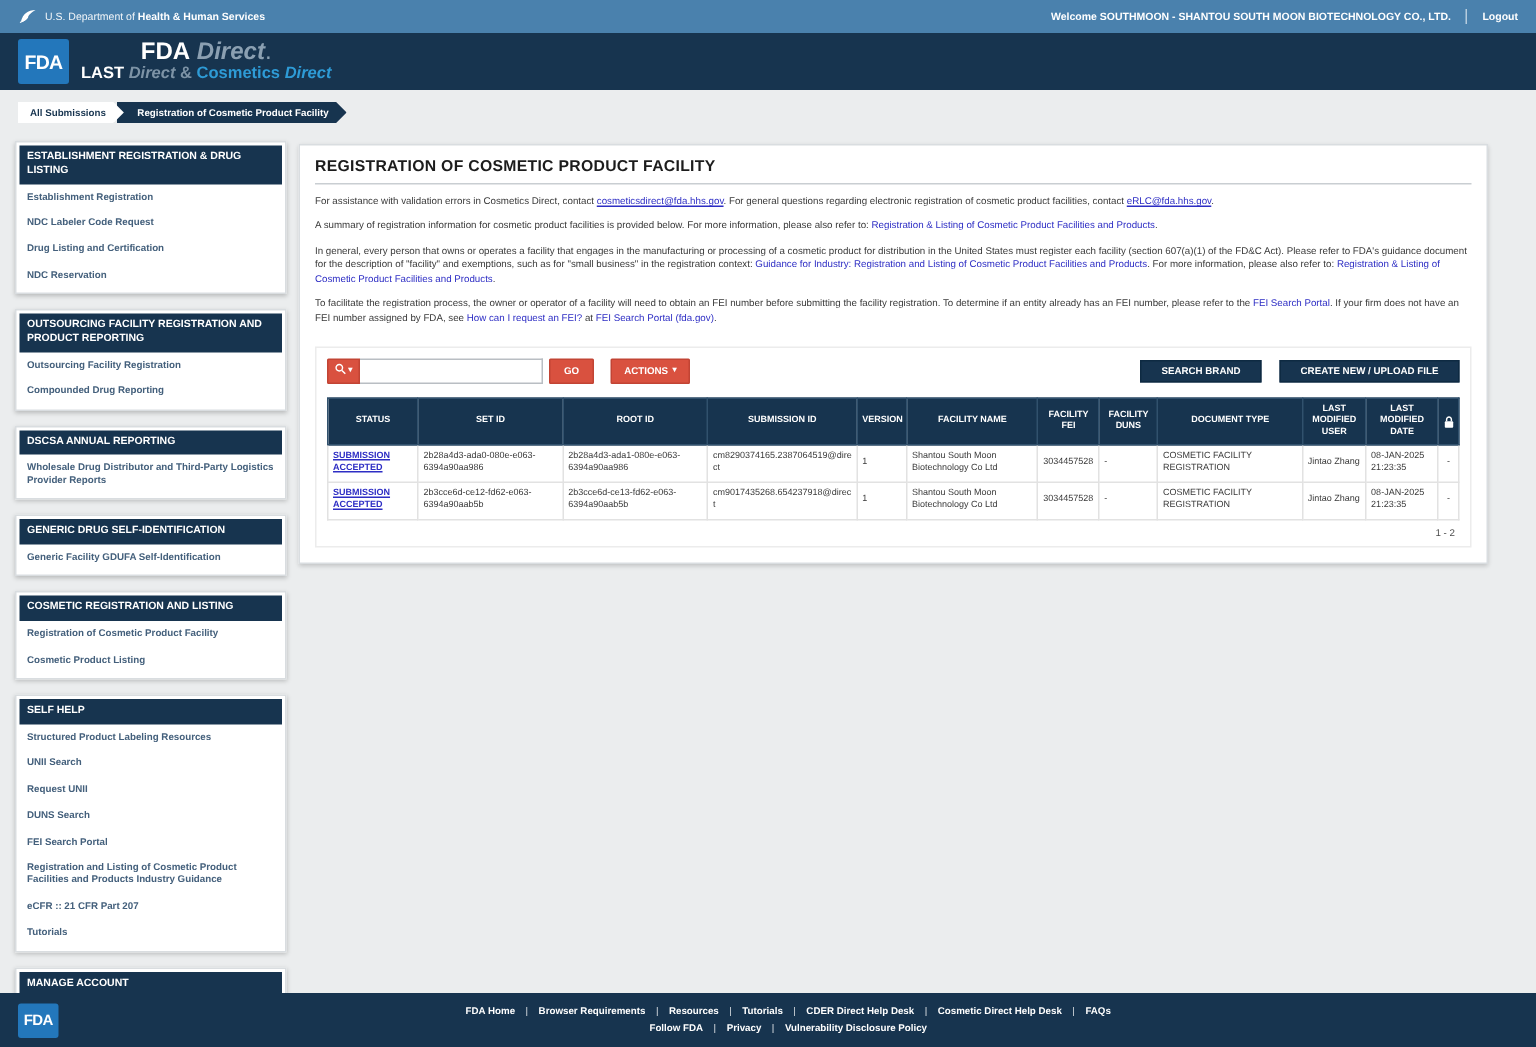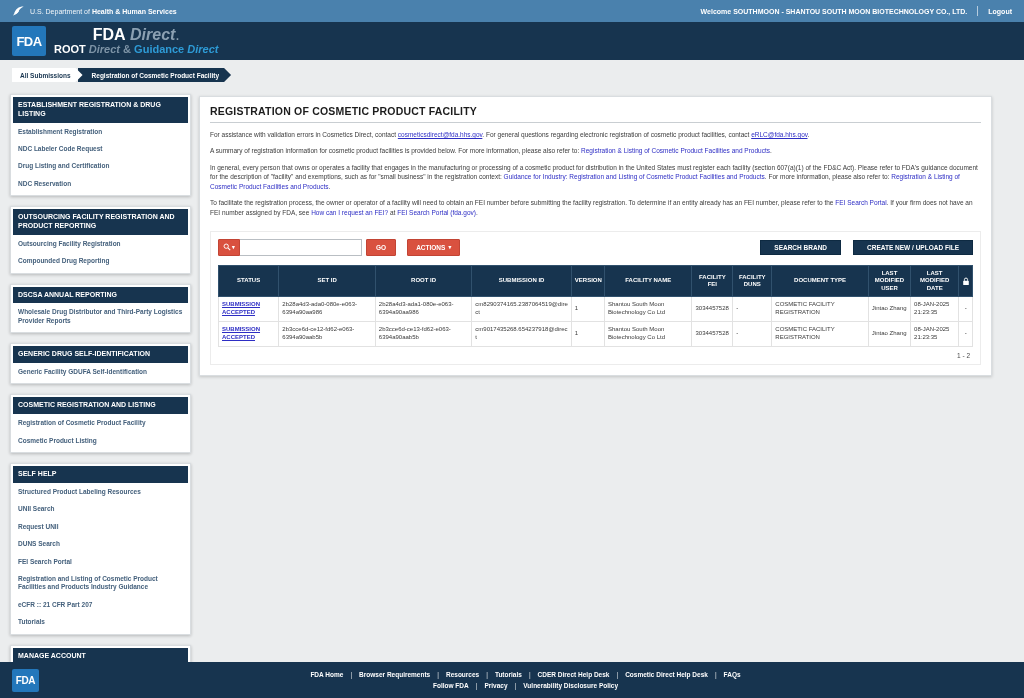--- a/index.html
+++ b/index.html
@@ -163,24 +163,24 @@
 </div>
 
 <div class="brand-header">
   <div class="fda-logo-box">FDA</div>
   <div class="brand-lines">
     <div class="brand-line1">
       <span class="b-fda">FDA</span>
       <span class="b-direct">Direct</span><span class="b-dot">.</span>
     </div>
     <div class="brand-line2">
-      <span class="b-cder">ROOT</span>
+      <span class="b-cder">LAST</span>
       <span class="b-direct1">Direct</span>
       <span class="b-amp">&amp;</span>
-      <span class="b-cosmetics">Guidance</span>
+      <span class="b-cosmetics">Cosmetics</span>
       <span class="b-direct2">Direct</span>
     </div>
   </div>
 </div>
 
 <div class="breadcrumb">
   <div class="crumb crumb-first">All Submissions</div>
   <div class="crumb crumb-current">Registration of Cosmetic Product Facility</div>
 </div>
 

